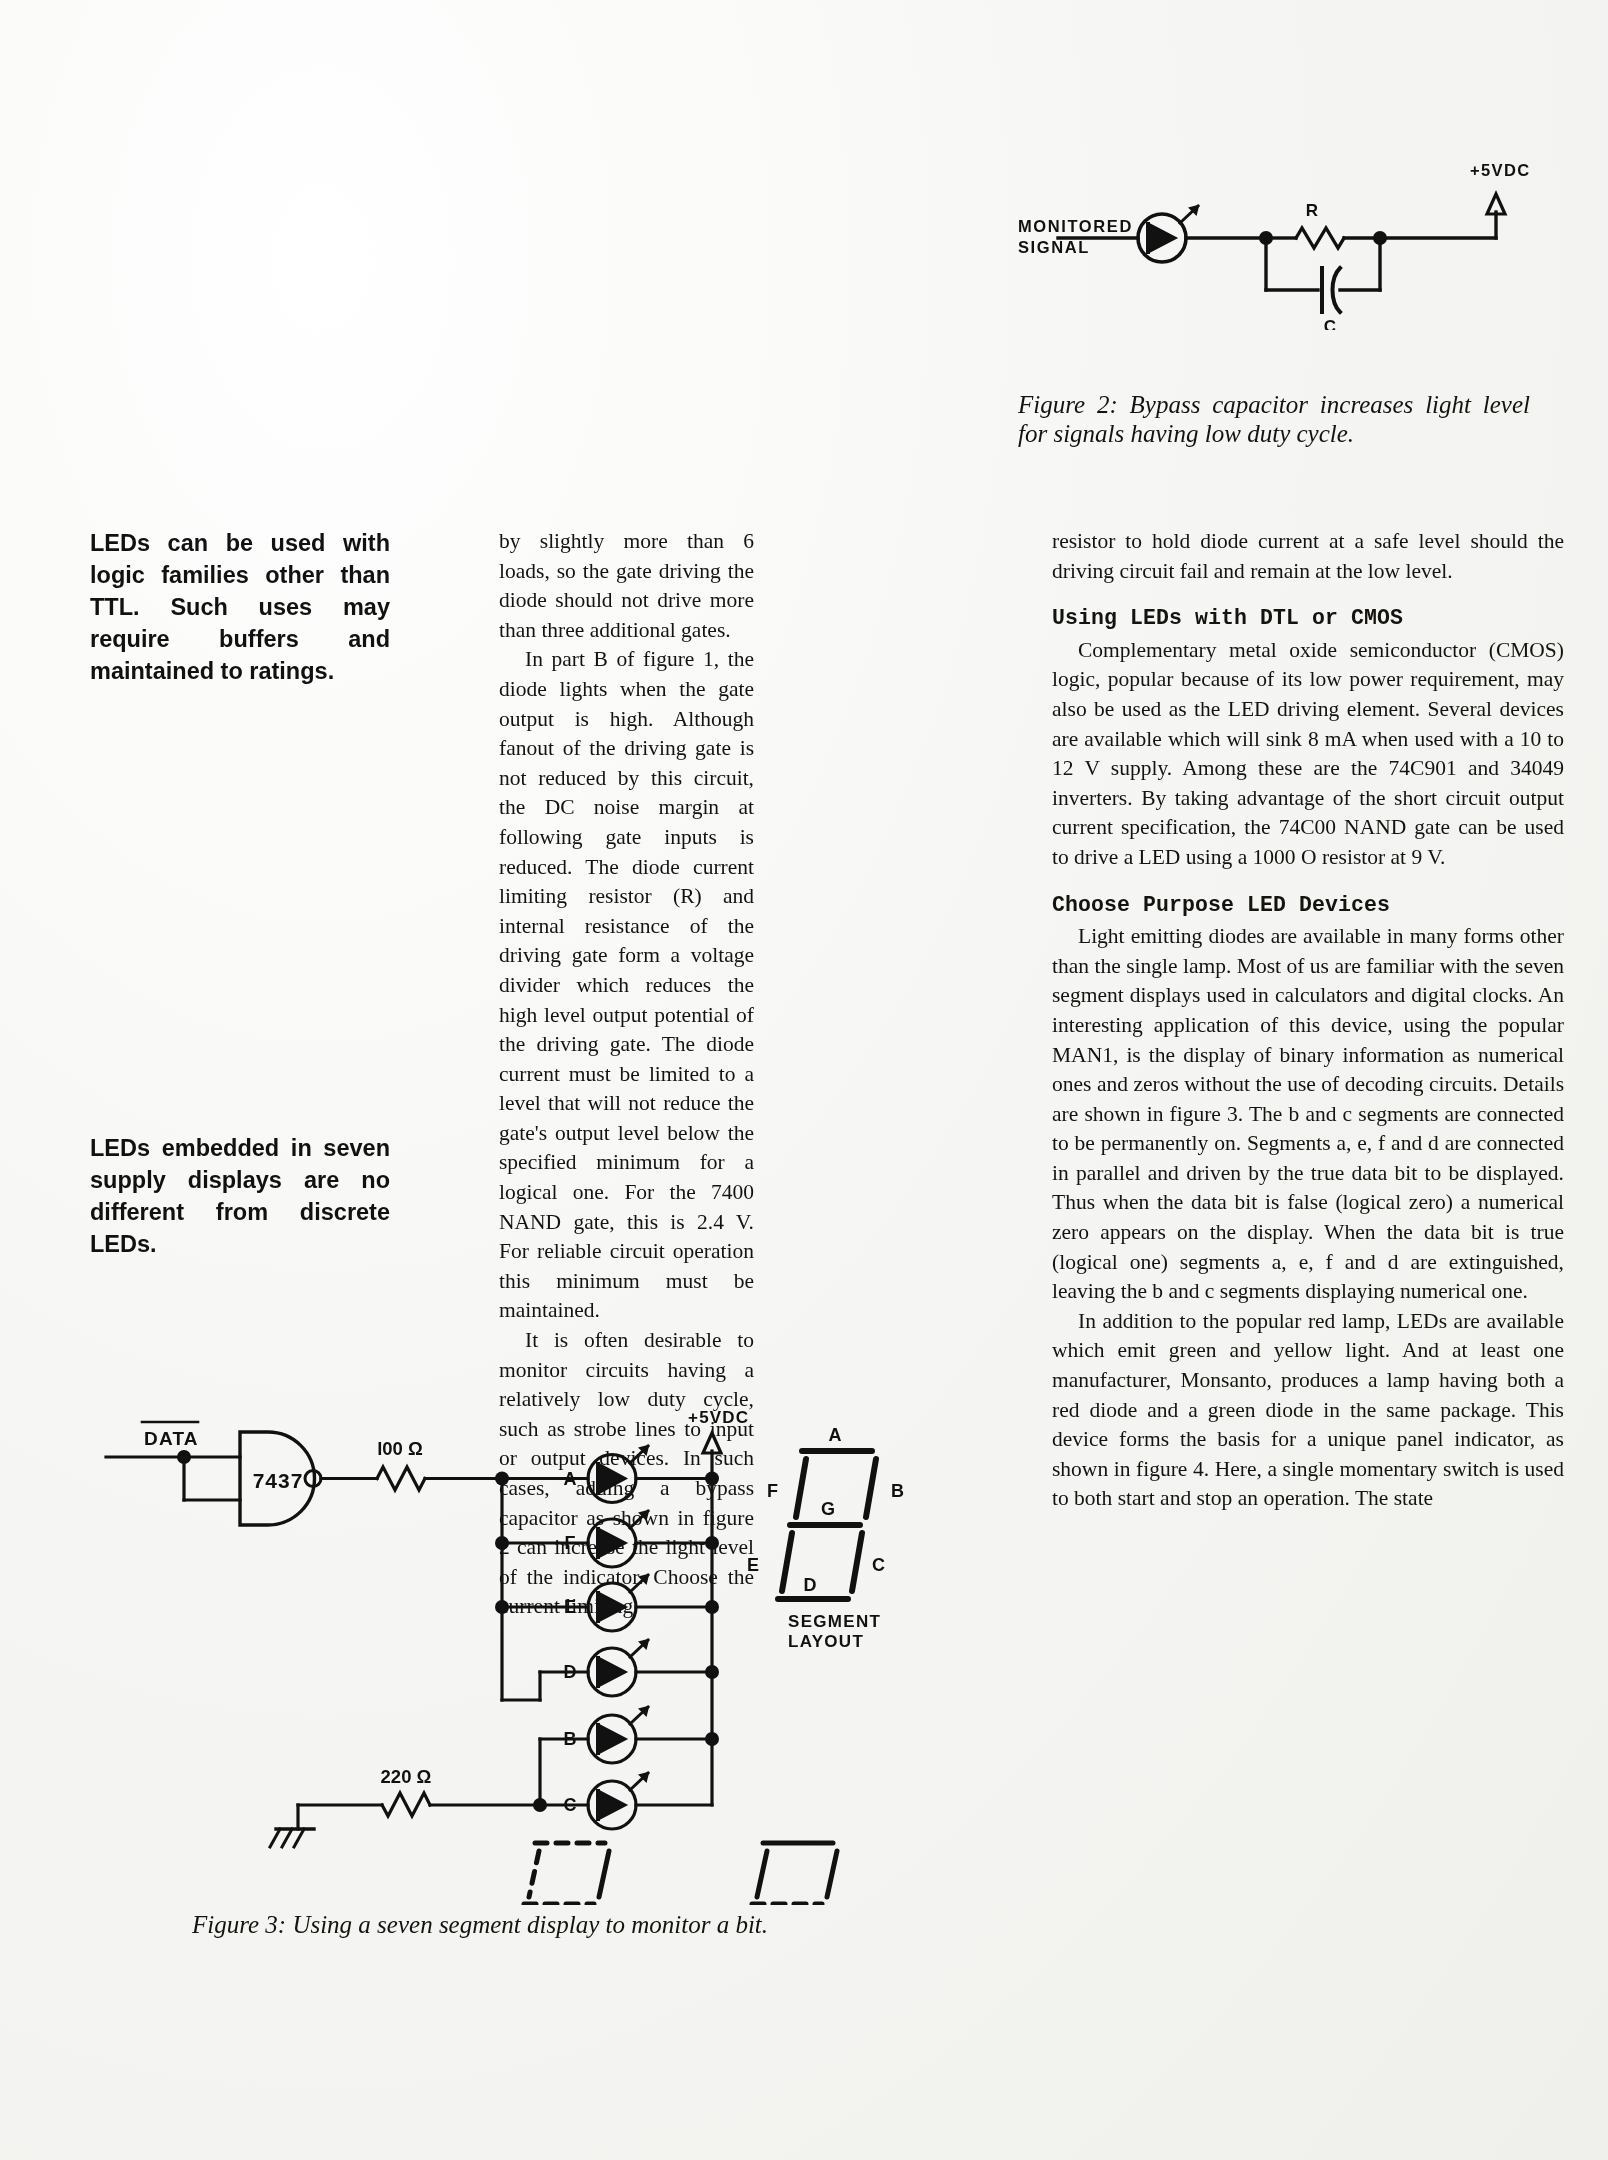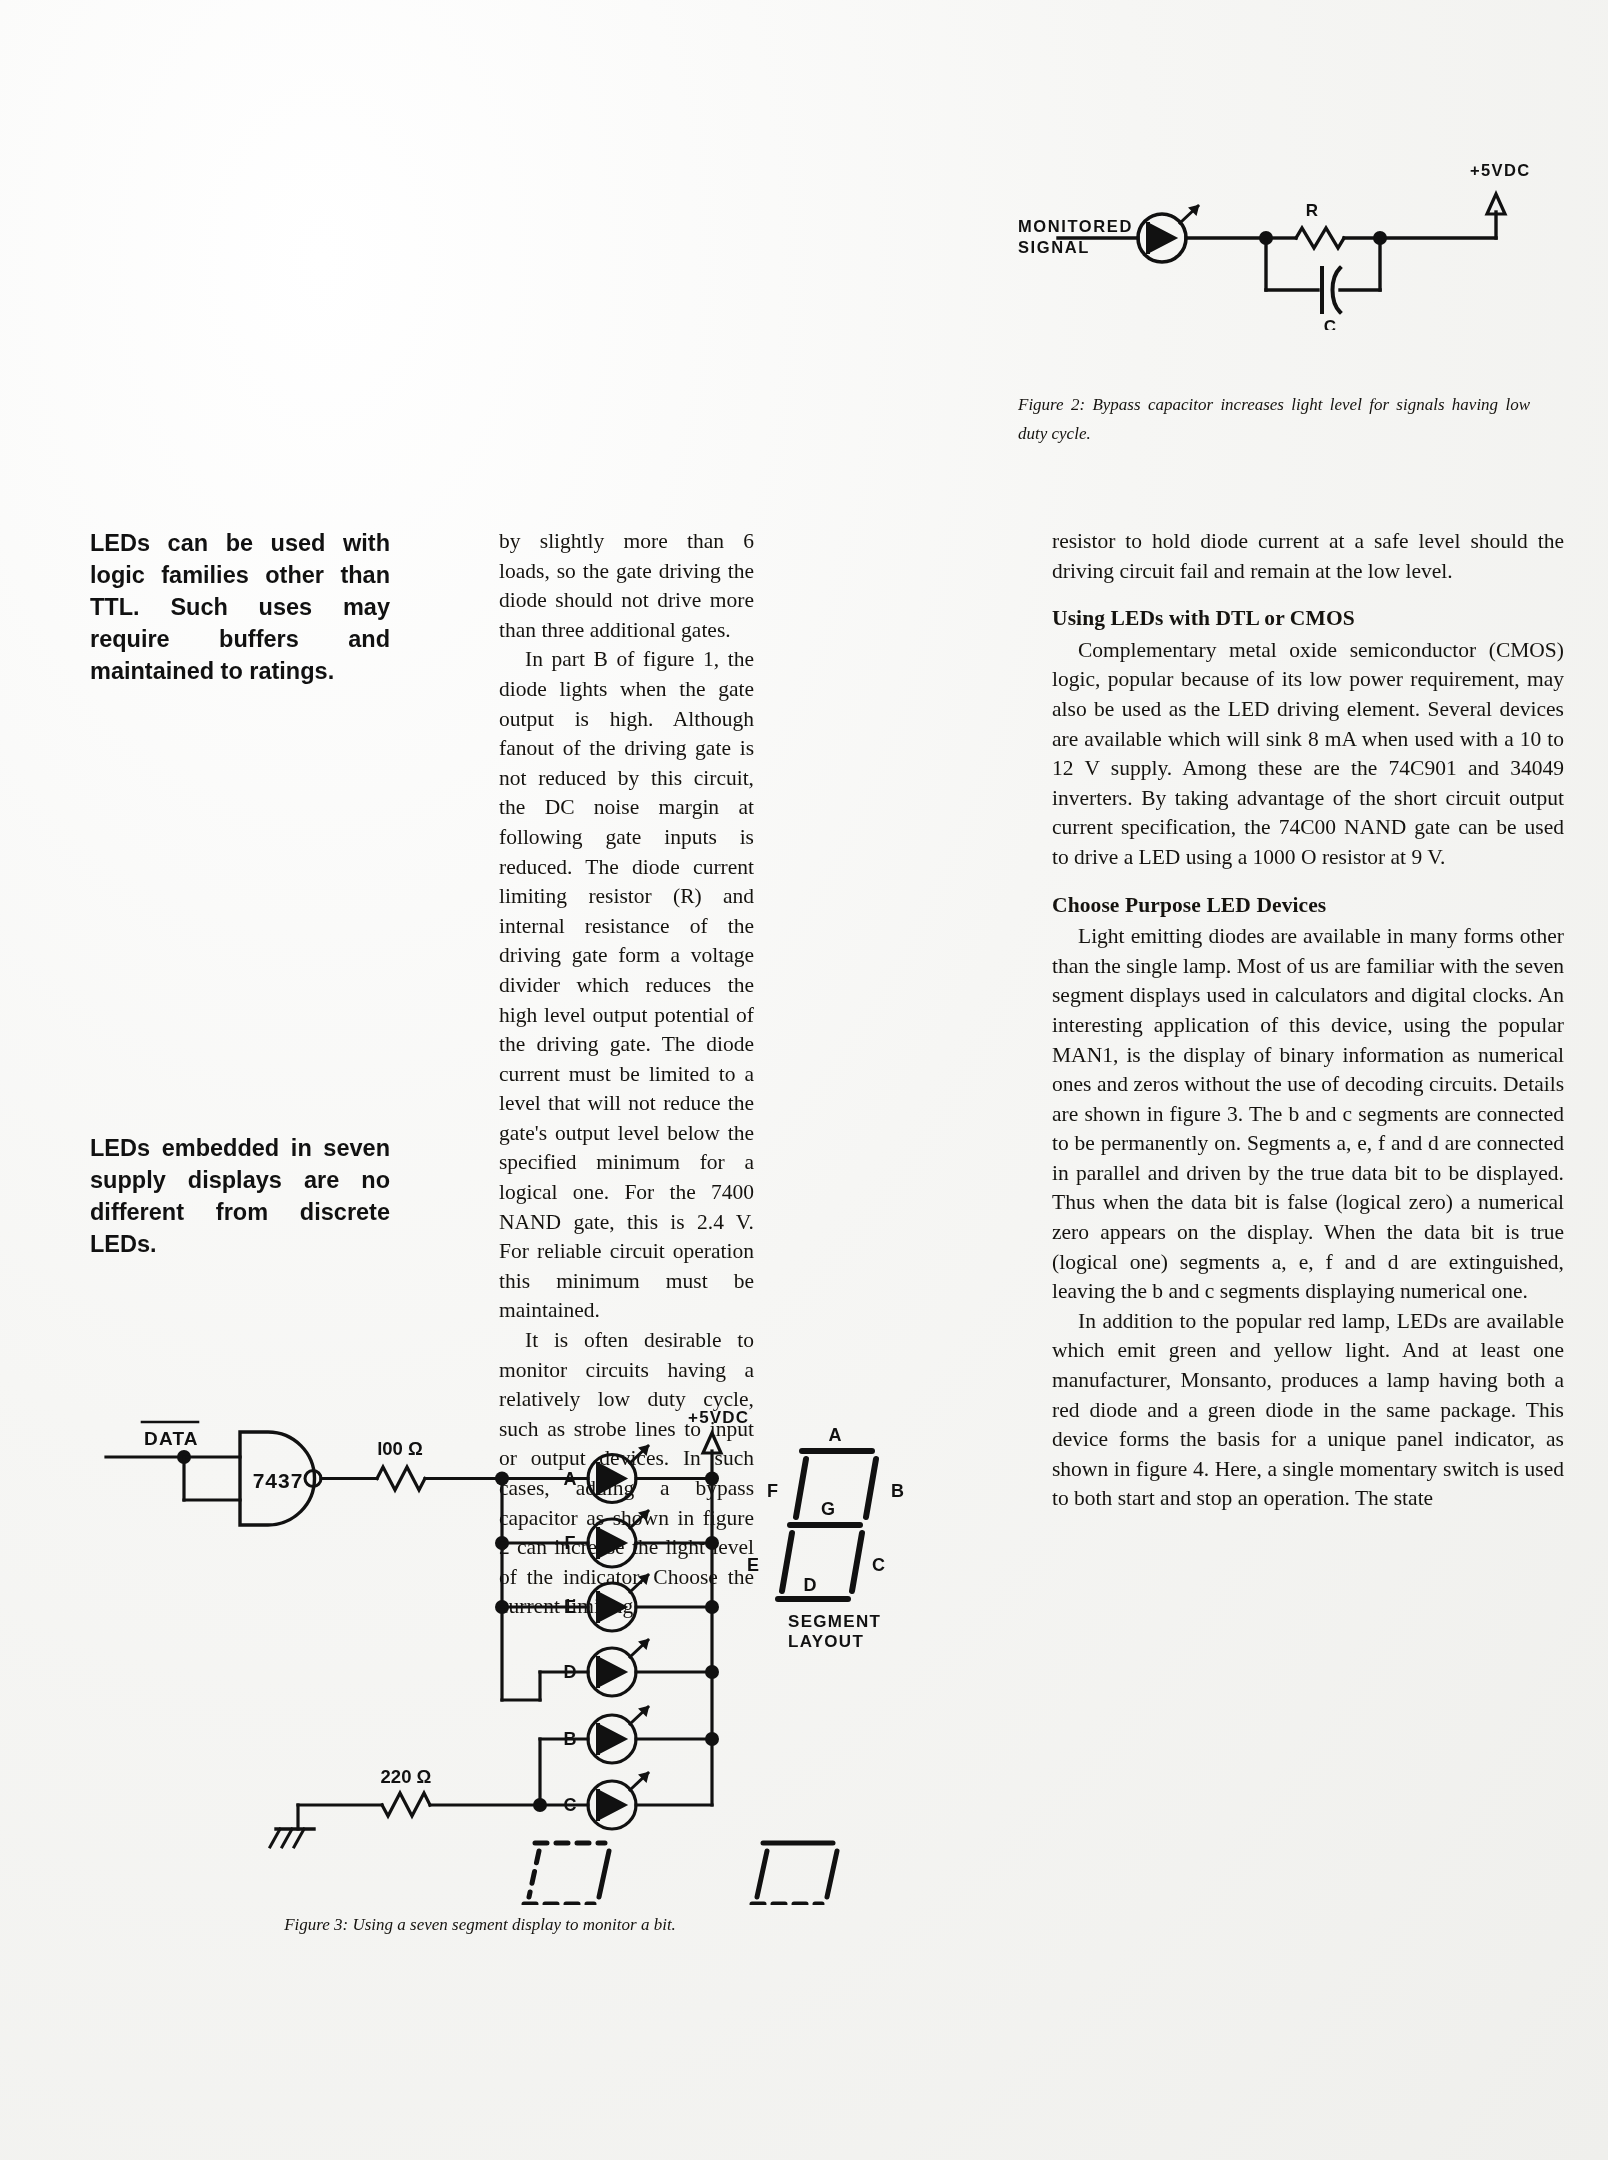--- a/index.html
+++ b/index.html
@@ -22,40 +22,40 @@
     font-family:"Liberation Serif", serif;
     font-size:21.5px;
     line-height:29.6px;
     text-align:justify;
     color:#15130f;
     margin-left:34px;
   }
   .body-col p{margin:0;}
   .body-col p.ind{text-indent:26px;}
   .heading{
-    font-family:Liberation Serif, serif;
+    font-family:Liberation Mono, monospace;
     font-weight:bold;
     font-size:21.5px;
     line-height:29.6px;
     margin:18px 0 2px 0;
     text-align:left;
     letter-spacing:.1px;
   }
   .pull{
     font-family:"Liberation Sans", sans-serif;
     font-weight:bold;
     font-size:23.5px;
     line-height:32px;
     text-align:justify;
     color:#111;
   }
   .caption{
     font-family:"Liberation Serif", serif;
     font-style:italic;
-    font-size:17px;
+    font-size:25px;
     line-height:29px;
     text-align:justify;
     color:#15130f;
   }
   .caption.center{text-align:center;}
 
   
   #col-left{position:absolute;left:90px;top:527px;width:300px;}
   #col-left-2{position:absolute;left:90px;top:1132px;width:300px;}
   #col-mid{position:absolute;left:465px;top:527px;width:255px;}

